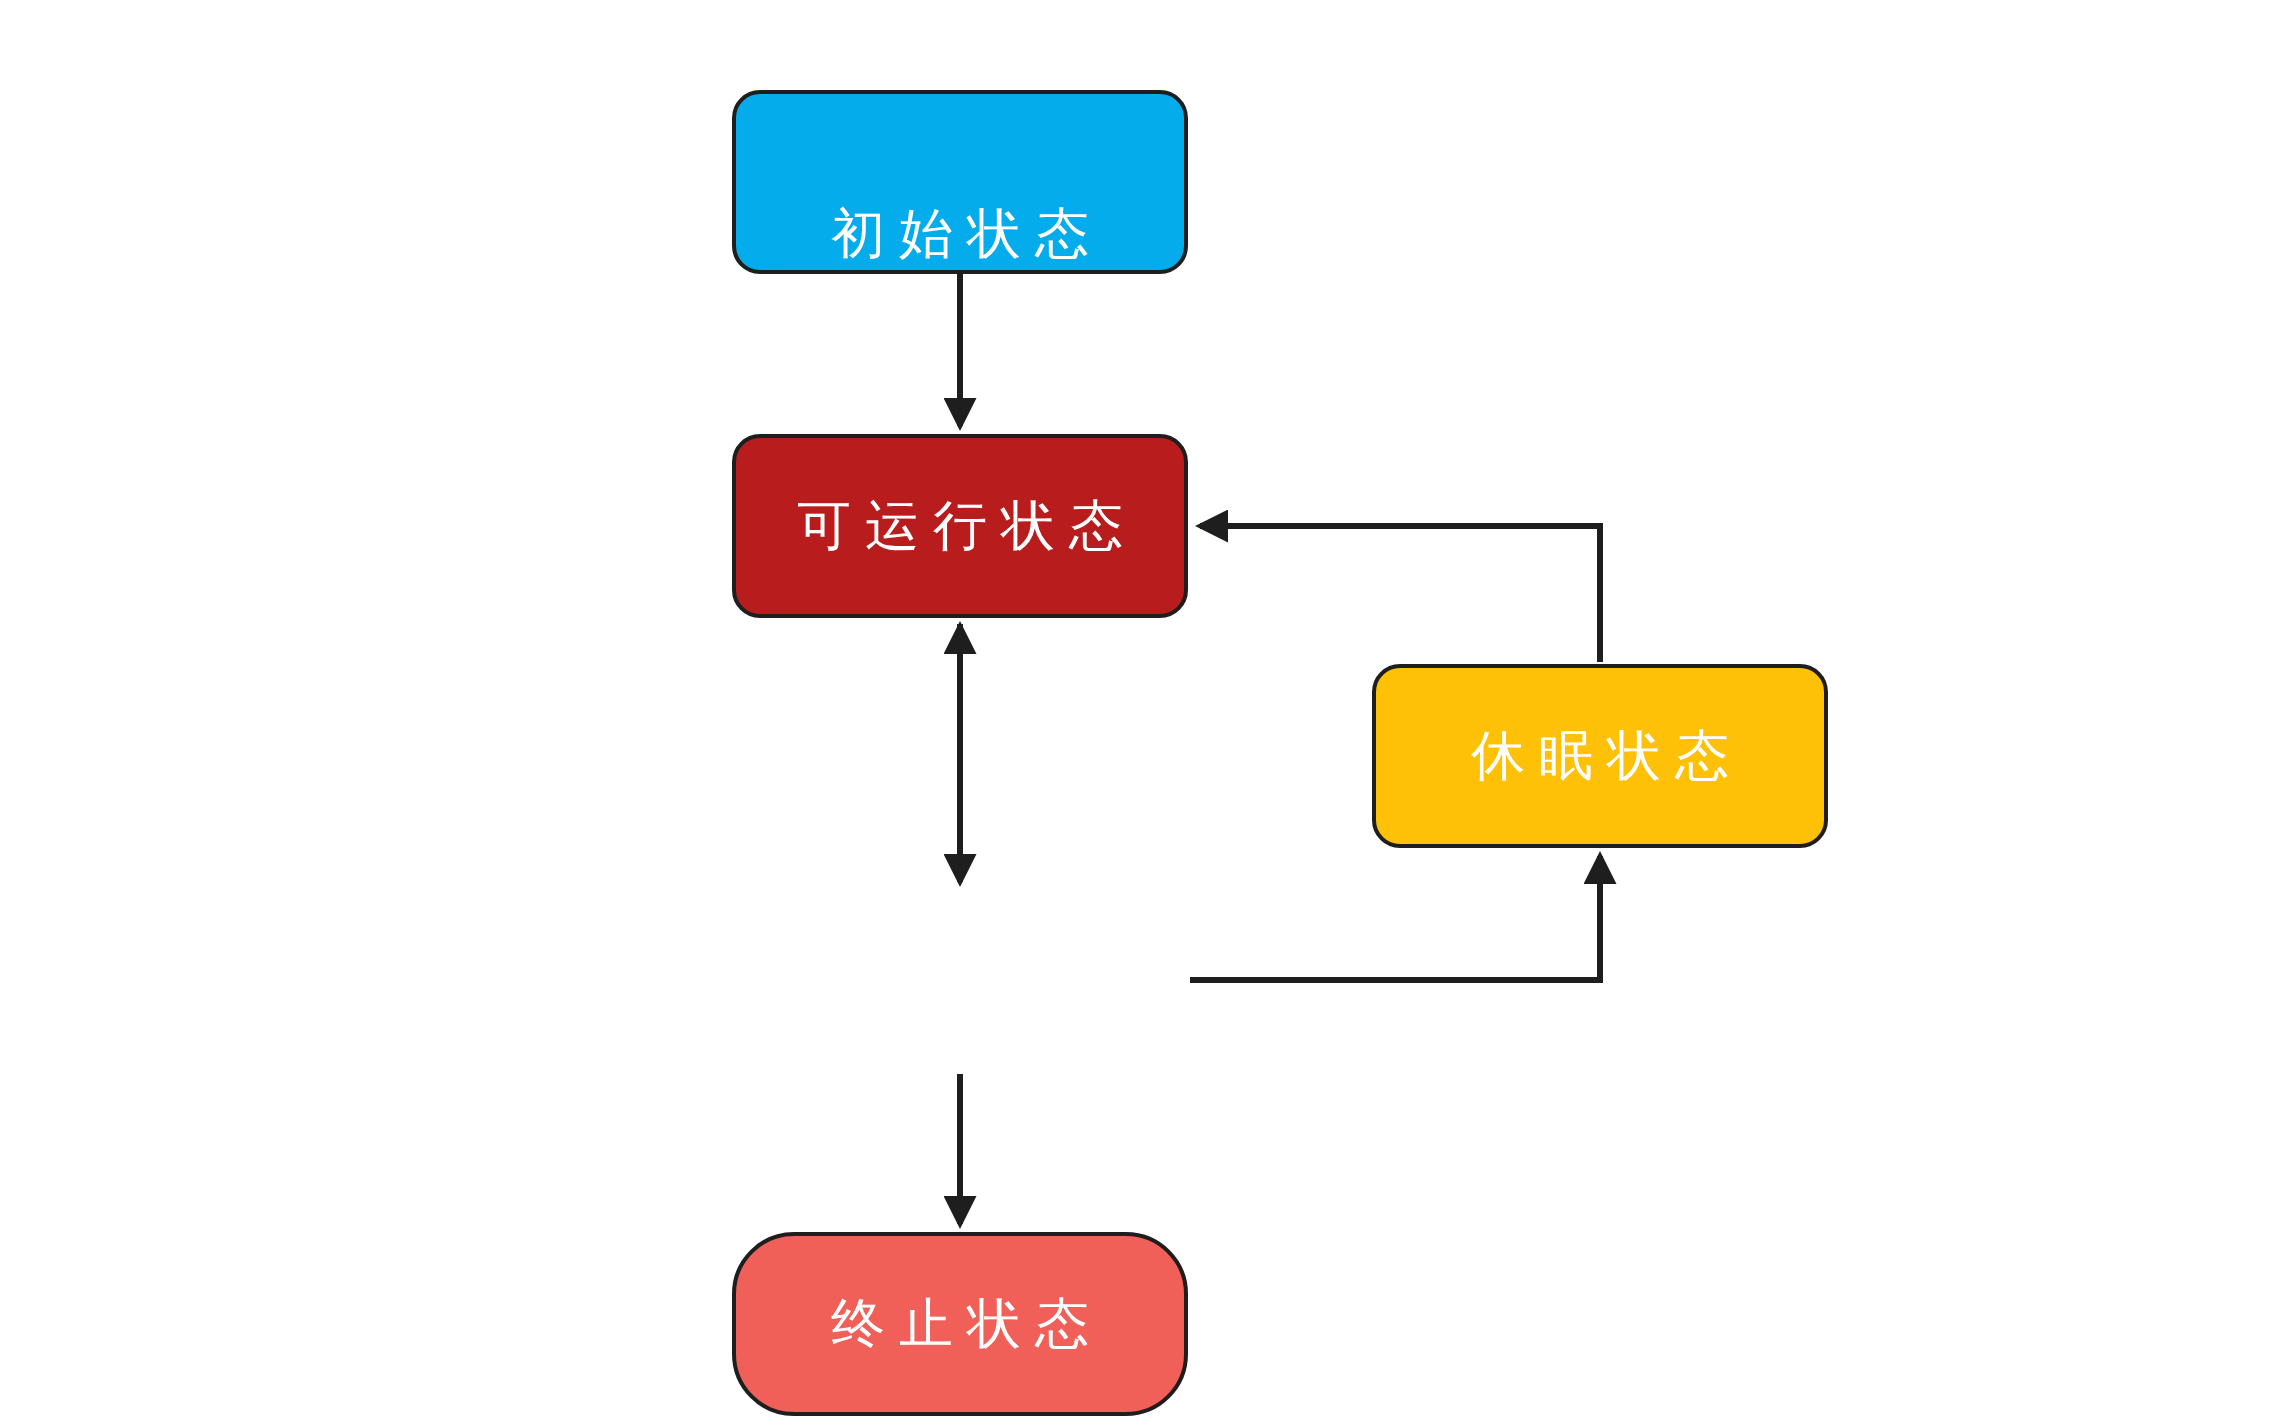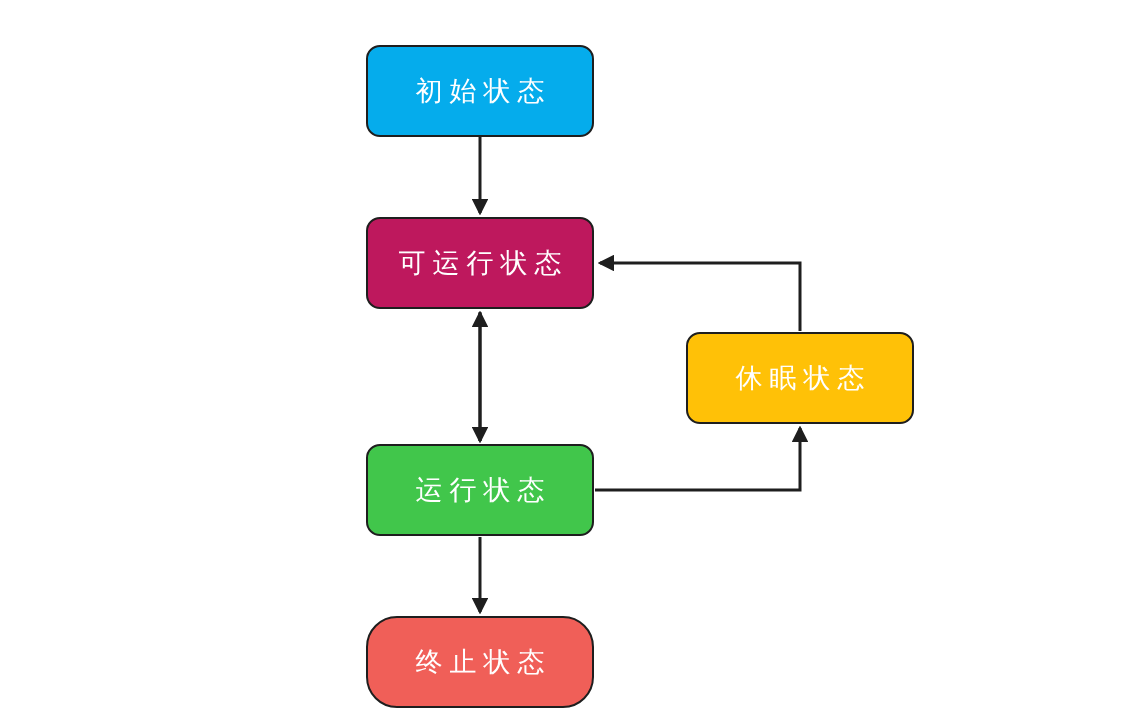--- a/index.html
+++ b/index.html
@@ -63,33 +63,30 @@
     <path d="M480,312 L480,441" fill="none" stroke-width="3" marker-end="url(#arrowhead)" stroke="#1e1e1e"></path>
     <path d="M480,441 L480,313" fill="none" stroke-width="3" marker-end="url(#arrowhead)" stroke="#1e1e1e"></path>
 
     <path d="M480,537 L480,612" fill="none" stroke-width="3" marker-end="url(#arrowhead)" stroke="#1e1e1e"></path>
 
     <path d="M595,490 L800,490 L800,428" fill="none" stroke-width="3" stroke-linejoin="miter" marker-end="url(#arrowhead)" stroke="#1e1e1e"></path>
 
     <path d="M800,331 L800,263 L600,263" fill="none" stroke-width="3" stroke-linejoin="miter" marker-end="url(#arrowhead)" stroke="#1e1e1e"></path>
   </svg>
 
-  <div class="node node-initial" style="background-color: rgb(5, 172, 236);">
+  <div class="node node-initial" style="background-color: rgb(5, 172, 236); align-items: flex-end;">
     <span class="node-label" style="color: rgb(255, 255, 255);">初始状态</span>
   </div>
 
-  <div class="node node-runnable" style="background-color: #be185d;">
+  <div class="node node-runnable" style="background-color: #b91c1c;">
     <span class="node-label" style="color: rgb(255, 255, 255);">可运行状态</span>
   </div>
 
   <div class="node node-sleep" style="background-color: rgb(255, 193, 7); justify-content: center;">
     <span class="node-label" style="color: rgb(255, 255, 255);">休眠状态</span>
   </div>
 
-  <div class="node node-running" style="background-color: rgb(65, 198, 75);">
-    <span class="node-label" style="color: rgb(255, 255, 255);">运行状态</span>
-  </div>
 
   <div class="node node-terminated" style="background-color: rgb(240, 95, 88);">
     <span class="node-label" style="color: rgb(255, 255, 255);">终止状态</span>
   </div>
 
 </div>
 
 </body></html>

